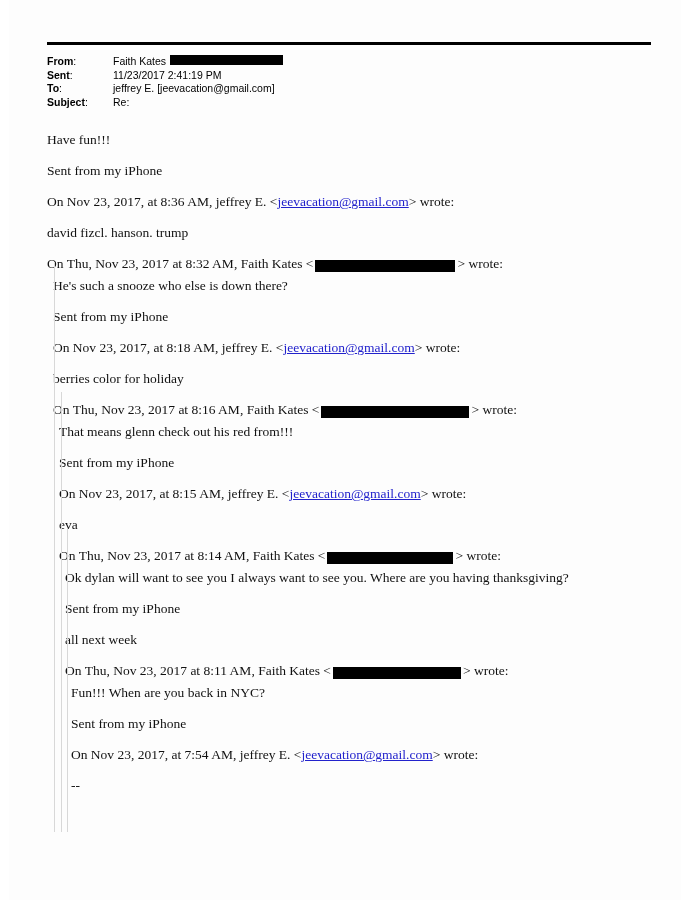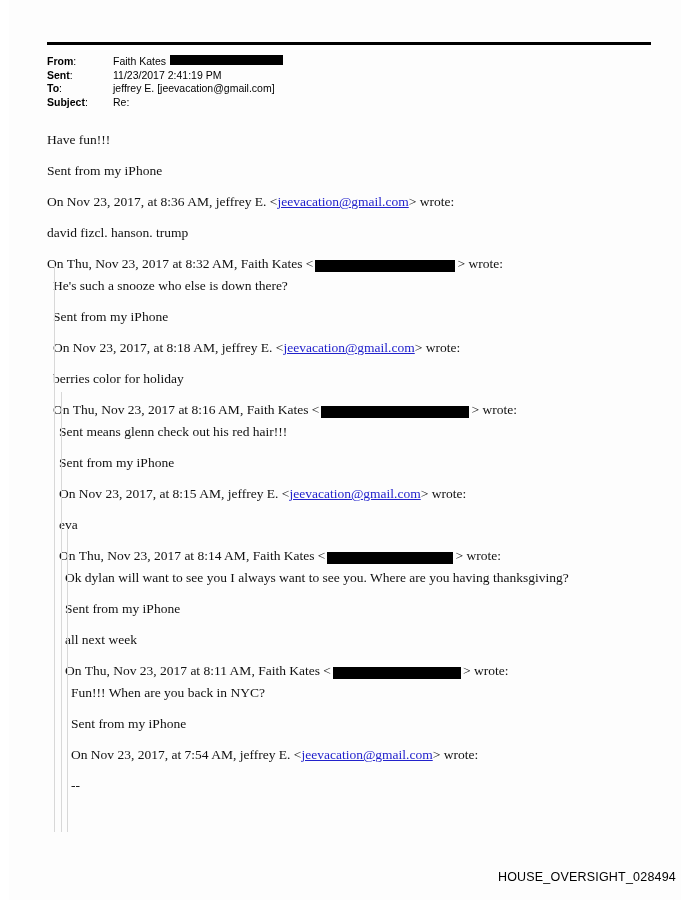--- a/index.html
+++ b/index.html
@@ -181,21 +181,21 @@
     <p class="p lvl1">He's such a snooze who else is down there?</p>
 
     <p class="p lvl1">Sent from my iPhone</p>
 
     <p class="p lvl1"><span>On Nov 23, 2017, at 8:18 AM, jeffrey E. &lt;</span><a class="mail" href="#">jeevacation@gmail.com</a><span>&gt; wrote:</span></p>
 
     <p class="p lvl1">berries  color for holiday</p>
 
     <p class="p tight lvl1"><span>On Thu, Nov 23, 2017 at 8:16 AM, Faith Kates &lt;</span><span class="redact redact-line w2"></span><span>&gt; wrote:</span></p>
 
-    <p class="p lvl2">Sent means glenn check out his red hair!!!</p>
+    <p class="p lvl2">That means glenn check out his red from!!!</p>
 
     <p class="p lvl2">Sent from my iPhone</p>
 
     <p class="p lvl2"><span>On Nov 23, 2017, at 8:15 AM, jeffrey E. &lt;</span><a class="mail" href="#">jeevacation@gmail.com</a><span>&gt; wrote:</span></p>
 
     <p class="p lvl2">eva</p>
 
     <p class="p tight lvl2"><span>On Thu, Nov 23, 2017 at 8:14 AM, Faith Kates &lt;</span><span class="redact redact-line w3"></span><span>&gt; wrote:</span></p>
 
     <p class="p lvl3">Ok dylan will want to see you I always want to see you. Where are you having thanksgiving?</p>
@@ -215,15 +215,14 @@
 
 
     <p class="p lvl4 dashes">--</p>
 
   </div>
 
   <div class="scan-line" style="left:45px; top:262px; height:570px;"></div>
   <div class="scan-line" style="left:52px; top:392px; height:440px;"></div>
   <div class="scan-line" style="left:58px; top:528px; height:304px;"></div>
 
-  <div class="footer">HOUSE_OVERSIGHT_028494</div>
 
 </div>
 
 </body></html>

